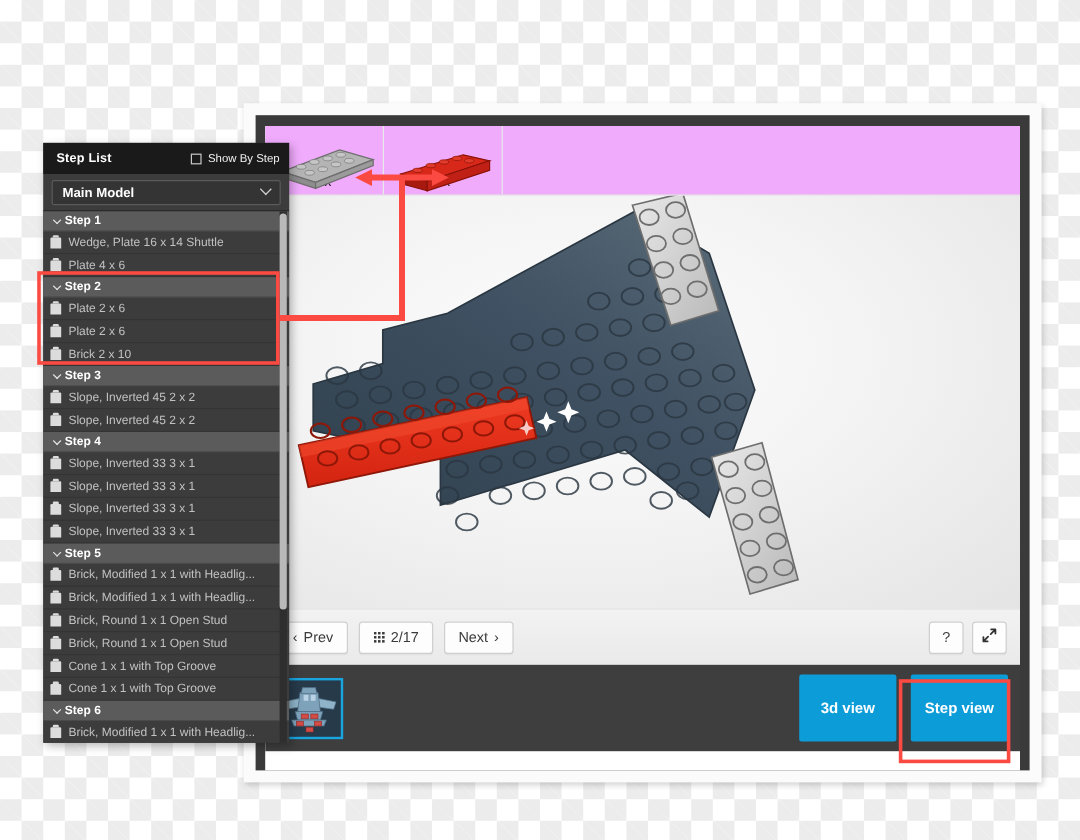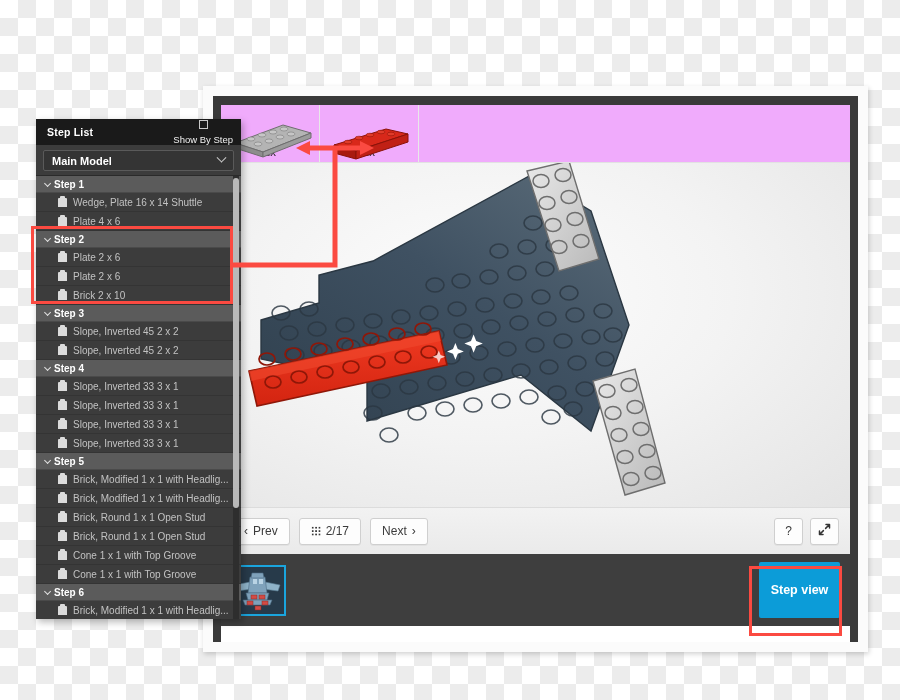--- a/index.html
+++ b/index.html
@@ -170,21 +170,21 @@
   #sb-head {
     height: 26px;
     background: #1a1a1a;
     display: flex;
     align-items: center;
     padding: 0 8px 0 11px;
     color: #ffffff;
   }
   #sb-title { font-size: 10.5px; font-weight: bold; letter-spacing: 0.2px; }
   #sb-head .sp { flex: 1; }
-  #sbs-wrap { display: flex; align-items: center; gap: 5px; cursor: pointer; flex-direction: column; }
+  #sbs-wrap { display: flex; align-items: center; gap: 5px; cursor: pointer; }
   .cbox {
     width: 9px; height: 9px;
     border: 1px solid #c9c9c9;
     background: #1a1a1a;
     display: inline-block;
   }
   #sbs-label { font-size: 9.5px; color: #f0f0f0; }
 
   #sb-select {
     margin: 5px 7px 4px 7px;
@@ -232,21 +232,21 @@
     border-bottom: 1.3px solid #e0e0e0;
     transform: rotate(45deg) translateY(-1.5px);
   }
   .part-row {
     height: 19px;
     background: #3c3c3c;
     color: #c2c2c2;
     font-size: 10px;
     display: flex;
     align-items: center;
-    padding-left: 22px;
+    padding-left: 6px;
     gap: 6px;
     border-bottom: 1px solid #343434;
     cursor: pointer;
     white-space: nowrap;
     overflow: hidden;
   }
   .brick-ico {
     width: 9px; height: 9px;
     background: #dcdcdc;
     border-radius: 1px 1px 0 0;
@@ -542,20 +542,21 @@
                   <rect x="31" y="34" width="6" height="4"></rect>
                 <rect x="24" y="39" width="6" height="4"></rect>
               </g>
               <g fill="#b9d3e4">
                 <rect x="22" y="12" width="4" height="5"></rect>
                   <rect x="28" y="12" width="4" height="5"></rect>
               </g>
             </svg>
           </div>
           <div class="footer-spacer"></div>
+          <button class="view-btn">3d view</button>
           <button class="view-btn">Step view</button>
         </div>
 
       </div>
     </div>
   </div>
 
   <div id="sidebar">
 
     <div id="sb-head">

